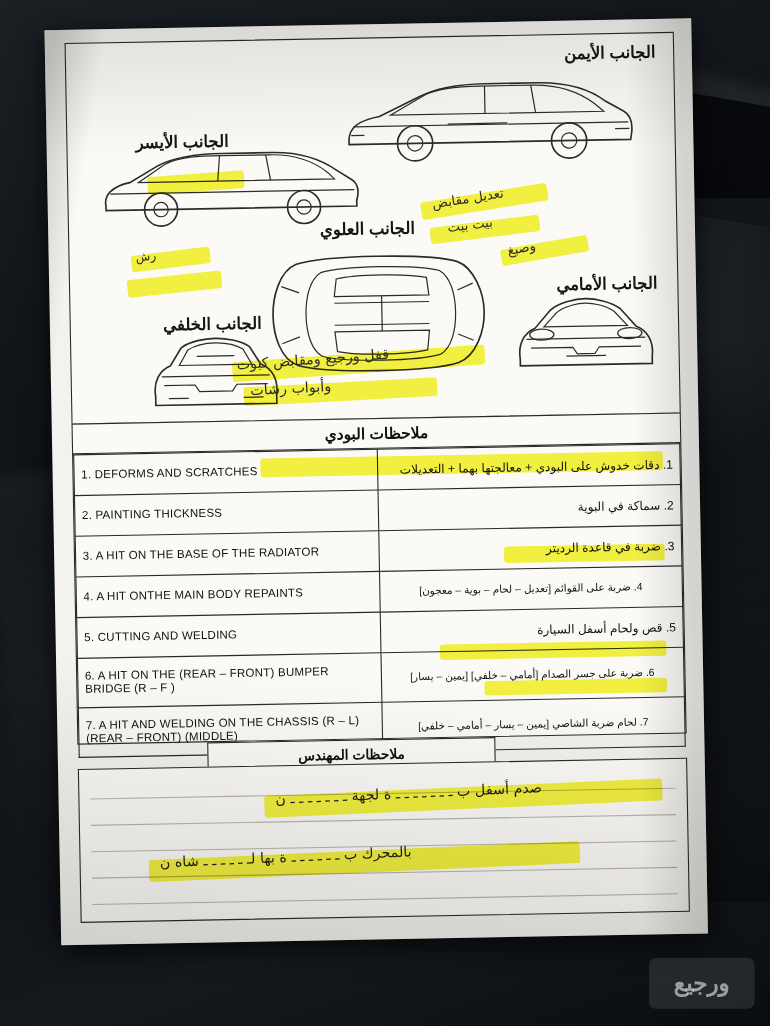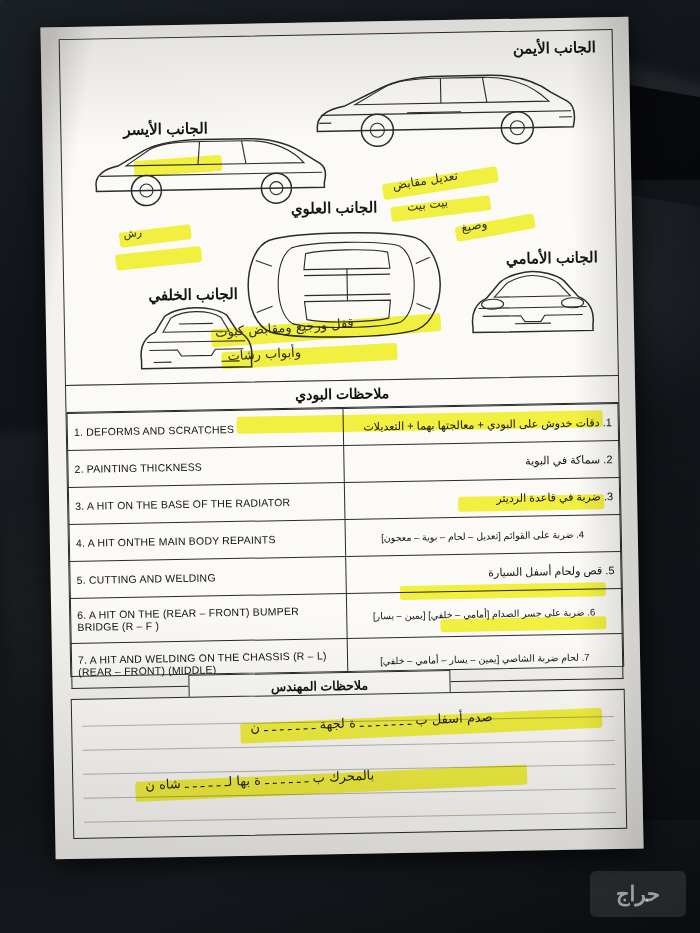--- a/index.html
+++ b/index.html
@@ -102,21 +102,21 @@
 </style>
 </head>
 <body>
 
 <div id="bg"></div>
 <div id="gloss1" class="gloss"></div>
 <div id="gloss2" class="gloss"></div>
 <div id="panel-r" class="darkpanel"></div>
 <div id="panel-r2" class="darkpanel"></div>
 
-<div id="watermark">حراج</div>
+<div id="watermark">ورجيع</div>
 
 <div id="paper">
   <div id="curl"></div>
 
   <div id="diagram">
 
     <div class="lbl" id="lbl-right">الجانب الأيمن</div>
     <div class="lbl" id="lbl-left">الجانب الأيسر</div>
     <div class="lbl" id="lbl-top">الجانب العلوي</div>
     <div class="lbl" id="lbl-front">الجانب الأمامي</div>

